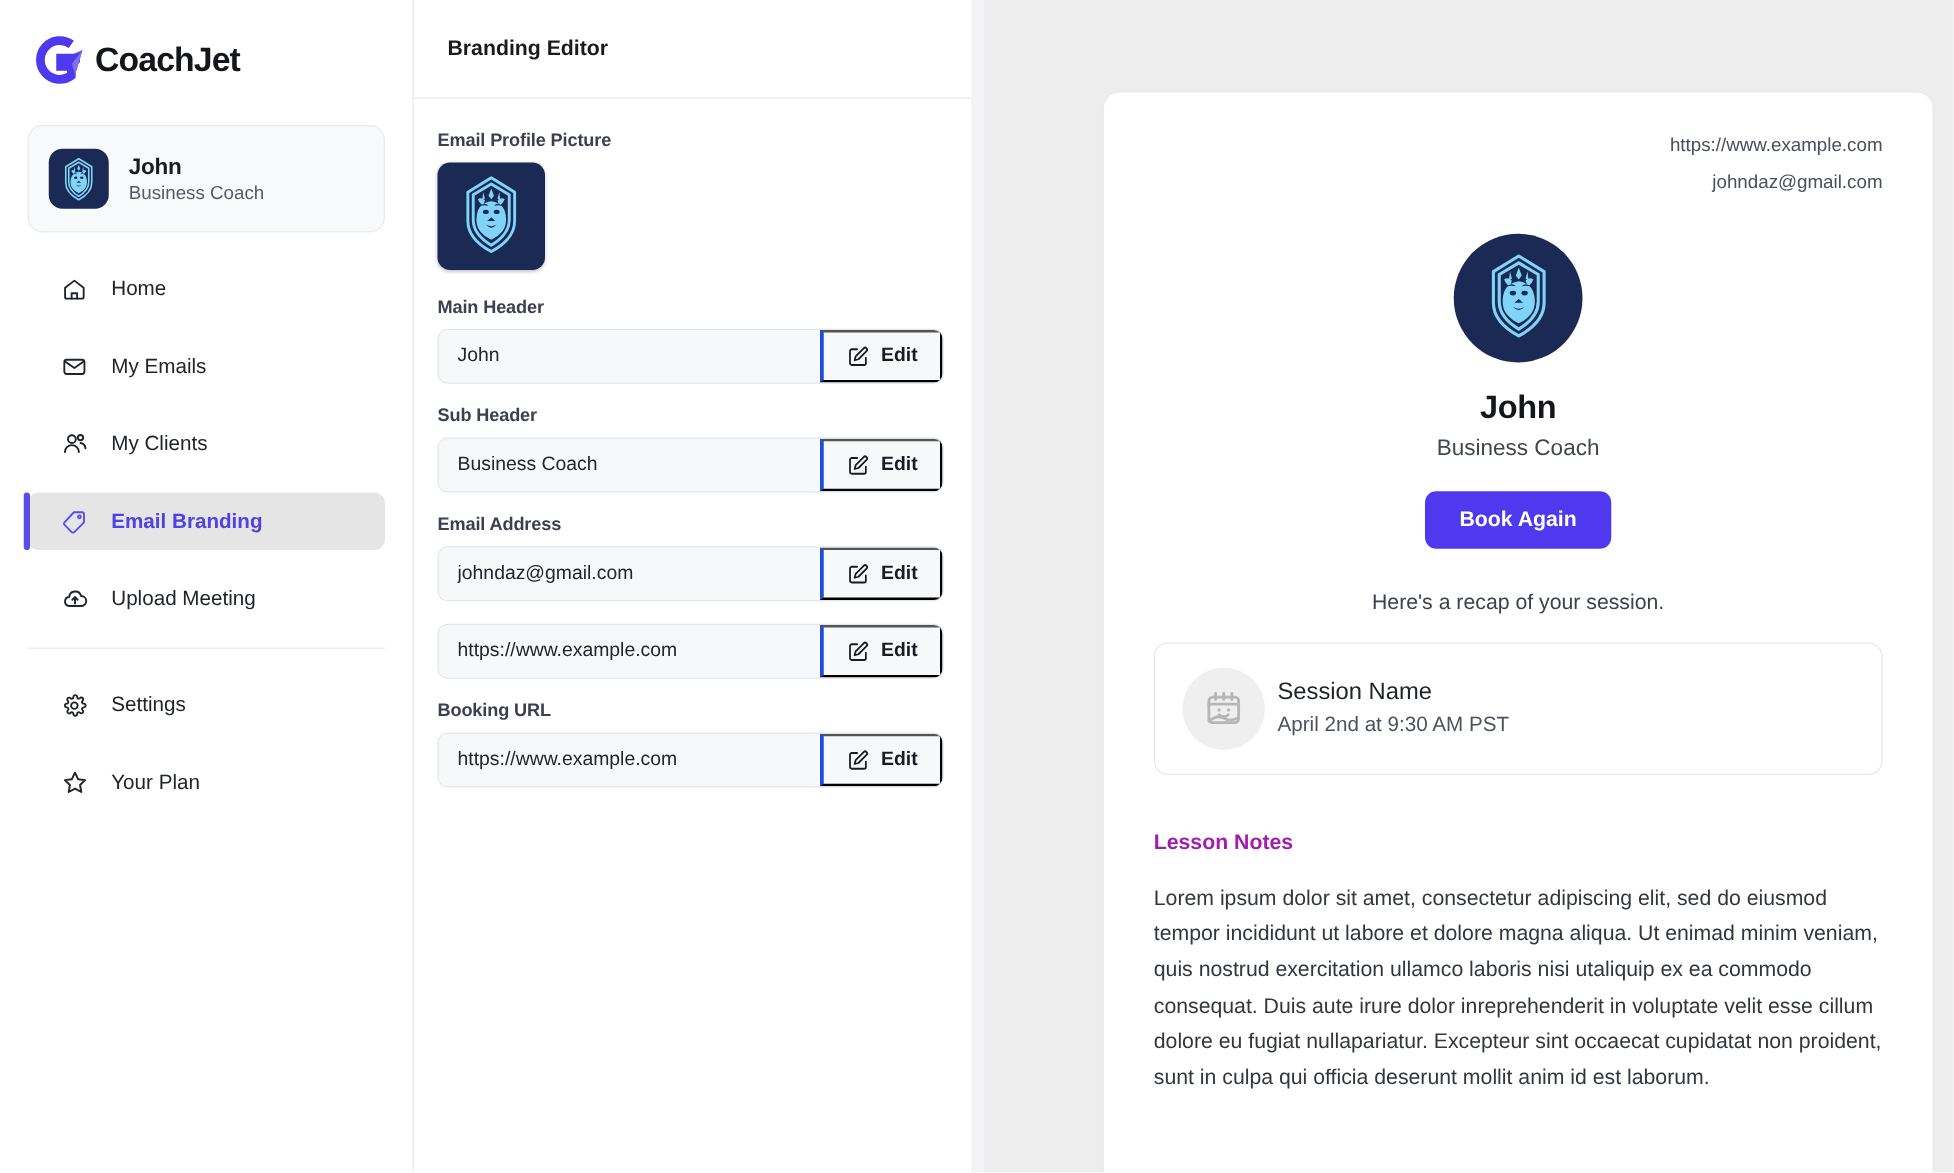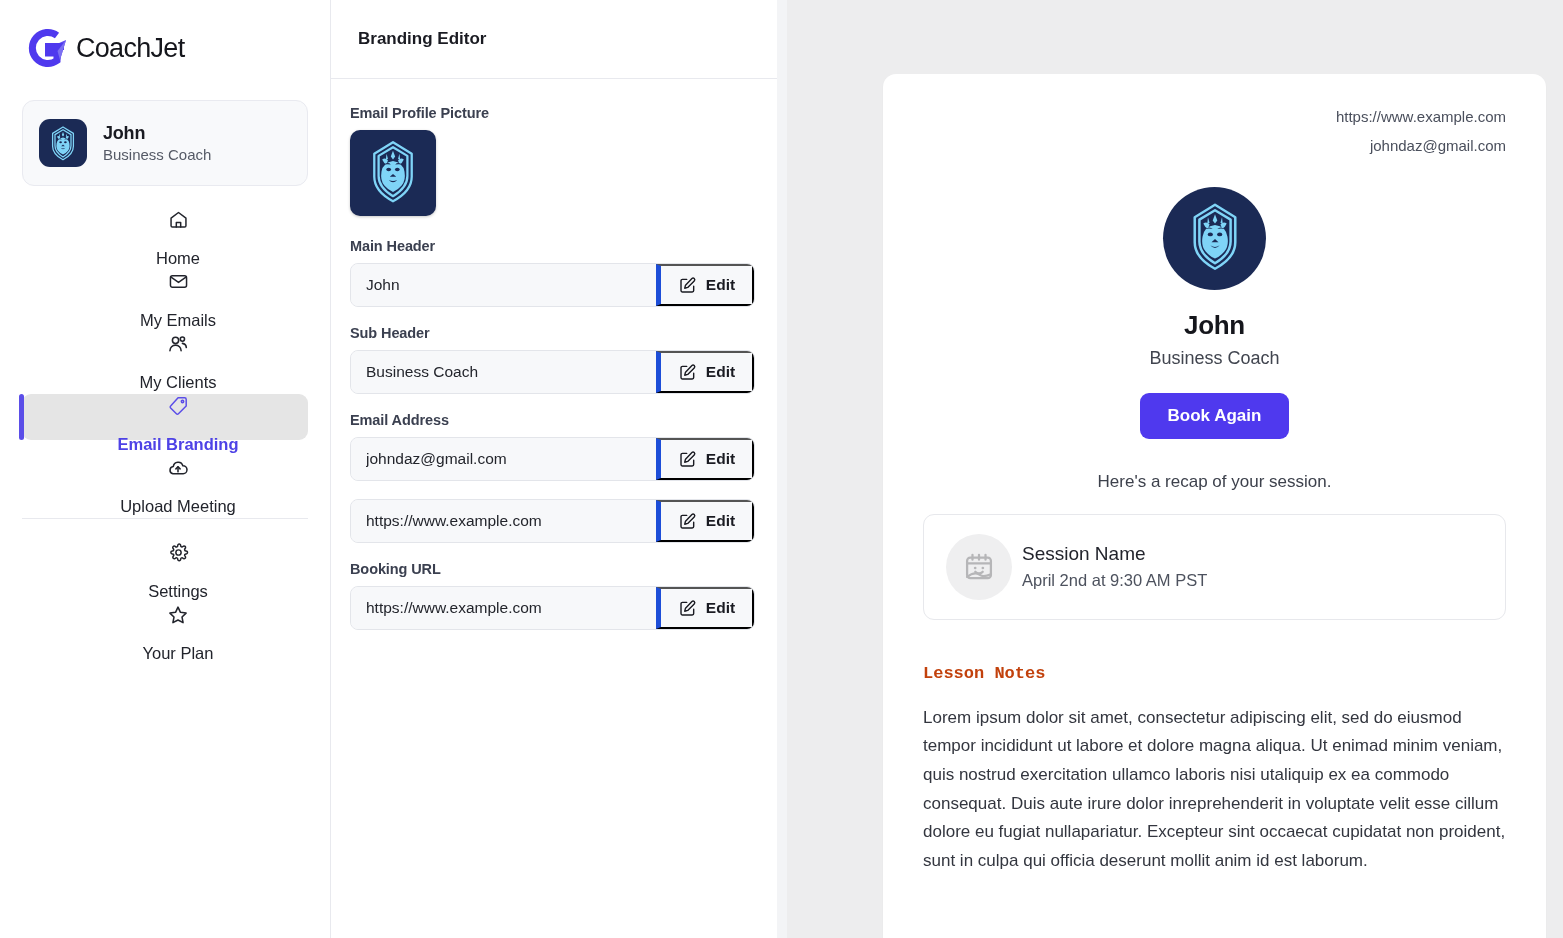--- a/index.html
+++ b/index.html
@@ -15,21 +15,21 @@
   
   .sidebar {
     width: 331px; flex: 0 0 331px; height: 938px;
     background: #ffffff;
     border-right: 1px solid #e8e9ee;
     padding: 0 0 0 0;
     position: relative;
   }
   .brand { display: flex; align-items: center; gap: 6px; padding: 26px 0 0 24px; }
   .brand-mark { width: 46px; height: 44px; flex: 0 0 46px; position: relative; }
-  .brand-name { font-size: 27px; font-weight: 400; color: #15161c; letter-spacing: -0.7px; }
+  .brand-name { font-size: 27px; font-weight: 700; color: #15161c; letter-spacing: -0.7px; }
 
   .user-card {
     margin: 30px 22px 0 22px;
     background: #f8f9fb;
     border: 1px solid #e9eaf0;
     border-radius: 12px;
     height: 86px;
     display: flex; align-items: center; gap: 16px;
     padding: 0 16px;
   }
@@ -49,21 +49,21 @@
     position: relative;
     display: flex; align-items: center; gap: 18px;
     height: 46px;
     margin: 0 22px;
     padding-left: 26px;
     border-radius: 9px;
     color: #22242c;
     font-size: 16.5px;
     cursor: pointer;
   }
-  .nav-row { margin-bottom: 16px; flex-direction: column; }
+  .nav-row { margin-bottom: 16px; }
   .nav-item.active { background: #e5e5e5; color: #4e42e6; font-weight: 700; }
   .nav-item.active::before {
     content: ""; position: absolute; left: -3px; top: 0; bottom: 0;
     width: 5px; border-radius: 4px; background: #5b4ee8;
   }
   .nav-icon { width: 23px; height: 23px; flex: 0 0 23px; display: flex; align-items: center; justify-content: center; }
   .nav-icon svg { display: block; }
   .nav-sep { height: 1px; background: #e8e9ee; margin: 10px 22px 22px 22px; }
 
   
@@ -113,21 +113,21 @@
     background: #f7f8fa;
     border: none; outline: none;
     font-family: "Liberation Sans", sans-serif;
     min-width: 0;
   }
   .input-val::placeholder { color: #9aa0ac; }
   .edit-btn {
     flex: 0 0 98px;
     display: flex; align-items: center; justify-content: center; gap: 9px;
     background: #f7f8fa;
-    border-left: 5px solid #1d4ed8;
+    border-left: 3px solid #1d4ed8;
     font-size: 15.5px; font-weight: 700; color: #1a1b22;
     cursor: pointer;
   }
   .edit-btn svg { display: block; }
 
   
   .preview-gutter { width: 10px; flex: 0 0 10px; background: #f3f4f6; height: 938px; }
   .preview-wrap {
     flex: 1 1 auto; height: 938px;
     background: #ededee;
@@ -171,21 +171,21 @@
     display: flex; align-items: center; gap: 10px;
     padding: 0 22px;
   }
   .session-icon {
     width: 66px; height: 66px; flex: 0 0 66px;
     border-radius: 50%; background: #efeff0;
     display: flex; align-items: center; justify-content: center;
   }
   .session-title { font-size: 19px; color: #22242c; margin-bottom: 6px; }
   .session-time { font-size: 16.5px; color: #4d525e; }
-  .notes-head { font-size: 17px; font-weight: 700; color: #c2410c; margin-top: 44px; font-family: Liberation Mono, monospace; }
+  .notes-head { font-size: 17px; font-weight: 700; color: #a21caf; margin-top: 44px; }
   .notes-body { font-size: 17px; color: #33363f; line-height: 1.69; margin-top: 21px; }
 </style>
 </head>
 <body>
 
 <svg width="0" height="0" style="position:absolute" aria-hidden="true">
   <symbol id="lion-crest" viewBox="0 0 100 100">
     <g fill="none" stroke="#7fd4f7" stroke-width="3.2" stroke-linejoin="round" stroke-linecap="round">
       <path d="M50 10 L76 26 L76 58 Q76 78 50 92 Q24 78 24 58 L24 26 Z"></path>
       <path d="M50 17 L70 29 L70 57 Q70 73 50 85 Q30 73 30 57 L30 29 Z"></path>

